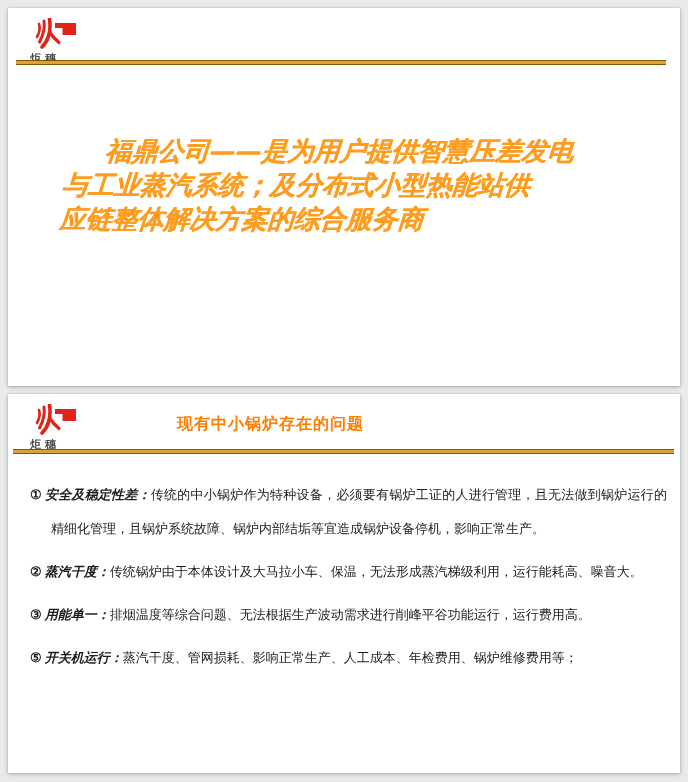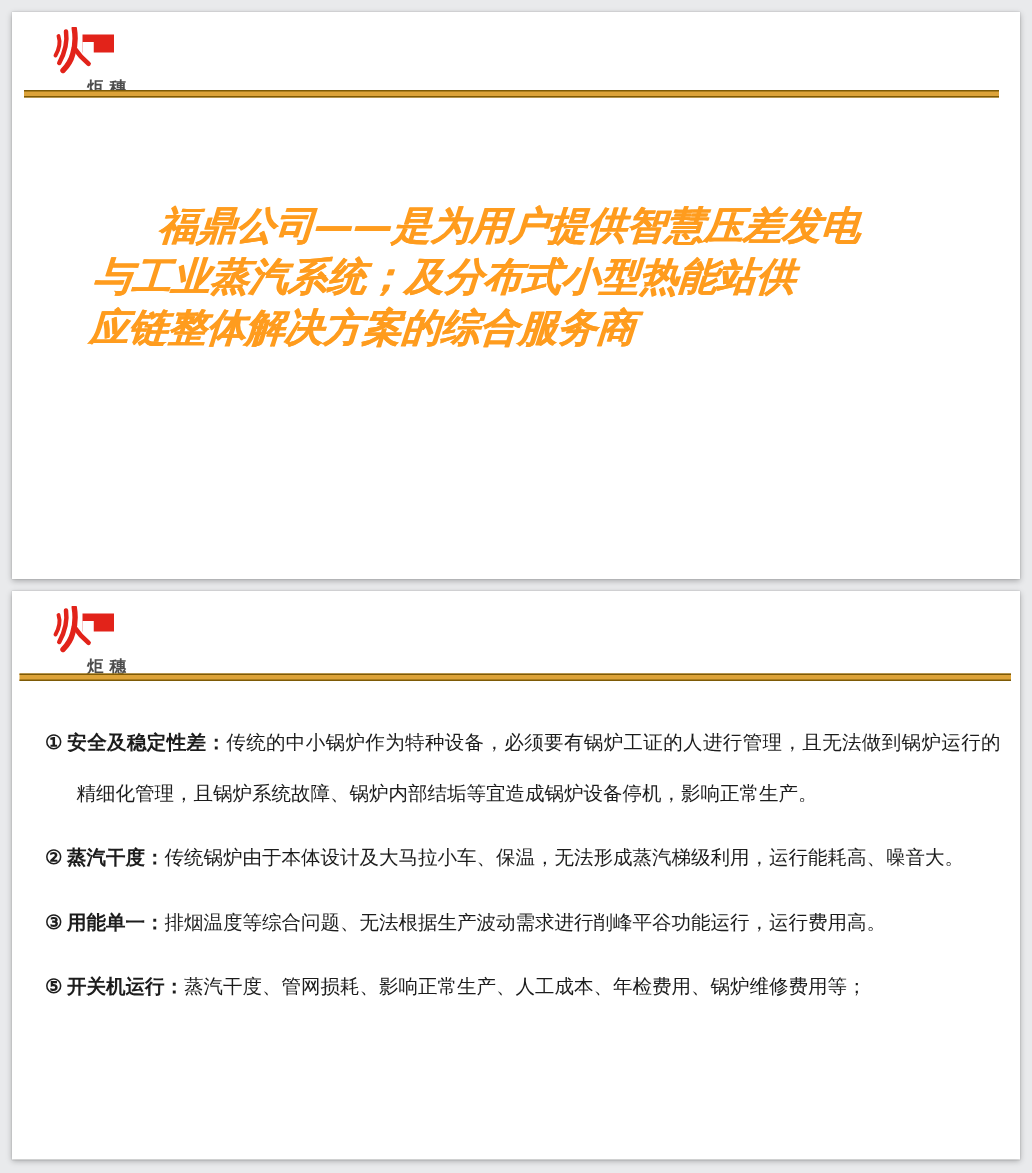--- a/index.html
+++ b/index.html
@@ -16,21 +16,21 @@
     box-shadow: 0 1px 4px rgba(0,0,0,.28), 0 0 1px rgba(0,0,0,.2);
   }
   #slide1 { top: 8px;   height: 378px; }
   #slide2 { top: 394px; height: 379px; }
 
   
   .logo { position: absolute; left: 22px; top: 10px; width: 70px; }
   .logo svg { display: block; width: 46px; height: 32px; margin-left: 2px; }
   .logo-label {
     margin-top: 1px; font-size: 11px; font-weight: bold;
-    color: #4d4d4d; letter-spacing: 4px; white-space: nowrap; margin-left: 28px;
+    color: #4d4d4d; letter-spacing: 4px; white-space: nowrap;
   }
 
   
   .gold-line {
     position: absolute; height: 3px;
     background: #dda339;
     border-top: 1px solid #7d5a06;
     border-bottom: 1px solid #7d5a06;
   }
   #slide1 .gold-line { left: 8px; top: 52px; width: 650px; }
@@ -60,21 +60,21 @@
     position: absolute; left: 22px; top: 84px; width: 637px;
     margin: 0; padding: 0; list-style: none;
     font-size: 13px; color: #1c1c1c;
   }
   .issues li {
     padding-left: 21px; text-indent: -21px;
     line-height: 34px; margin-bottom: 9px;
     text-align: justify;
   }
   .issues .num   { font-weight: bold; margin-right: 3px; }
-  .issues .label { font-weight: bold; }
+  .issues .label { font-weight: bold; font-style: italic; }
 </style>
 </head>
 <body>
 
 <div class="slide" id="slide1">
 
   <div class="logo">
     <svg viewBox="0 0 46 32">
       <path d="M7 6 Q9 12 5 19" stroke="#e2231a" stroke-width="2.6" fill="none" stroke-linecap="round"></path>
       <path d="M12 3 Q13.5 13 7.5 24" stroke="#e2231a" stroke-width="3" fill="none" stroke-linecap="round"></path>
@@ -103,20 +103,21 @@
       <path d="M7 6 Q9 12 5 19" stroke="#e2231a" stroke-width="2.6" fill="none" stroke-linecap="round"></path>
       <path d="M12 3 Q13.5 13 7.5 24" stroke="#e2231a" stroke-width="3" fill="none" stroke-linecap="round"></path>
       <path d="M17.5 1 Q19 10 16.5 18 Q15 24 10 29" stroke="#e2231a" stroke-width="3.6" fill="none" stroke-linecap="round"></path>
       <path d="M17.5 14 Q21.5 20 27 24.5" stroke="#e2231a" stroke-width="3.2" fill="none" stroke-linecap="round"></path>
       <rect x="23" y="5" width="21" height="12" fill="#e2231a"></rect>
       <rect x="23" y="10" width="7.5" height="7.5" fill="#ffffff"></rect>
     </svg>
     <div class="logo-label">炬穗</div>
   </div>
 
+  <div class="slide-title">现有中小锅炉存在的问题</div>
 
   <div class="gold-line"></div>
 
   <ul class="issues">
     <li><span class="num">①</span><span class="label">安全及稳定性差：</span><span class="text">传统的中小锅炉作为特种设备，必须要有锅炉工证的人进行管理，且无法做到锅炉运行的精细化管理，且锅炉系统故障、锅炉内部结垢等宜造成锅炉设备停机，影响正常生产。</span></li>
     <li><span class="num">②</span><span class="label">蒸汽干度：</span><span class="text">传统锅炉由于本体设计及大马拉小车、保温，无法形成蒸汽梯级利用，运行能耗高、噪音大。</span></li>
     <li><span class="num">③</span><span class="label">用能单一：</span><span class="text">排烟温度等综合问题、无法根据生产波动需求进行削峰平谷功能运行，运行费用高。</span></li>
     <li><span class="num">⑤</span><span class="label">开关机运行：</span><span class="text">蒸汽干度、管网损耗、影响正常生产、人工成本、年检费用、锅炉维修费用等；</span></li>
   </ul>
 

